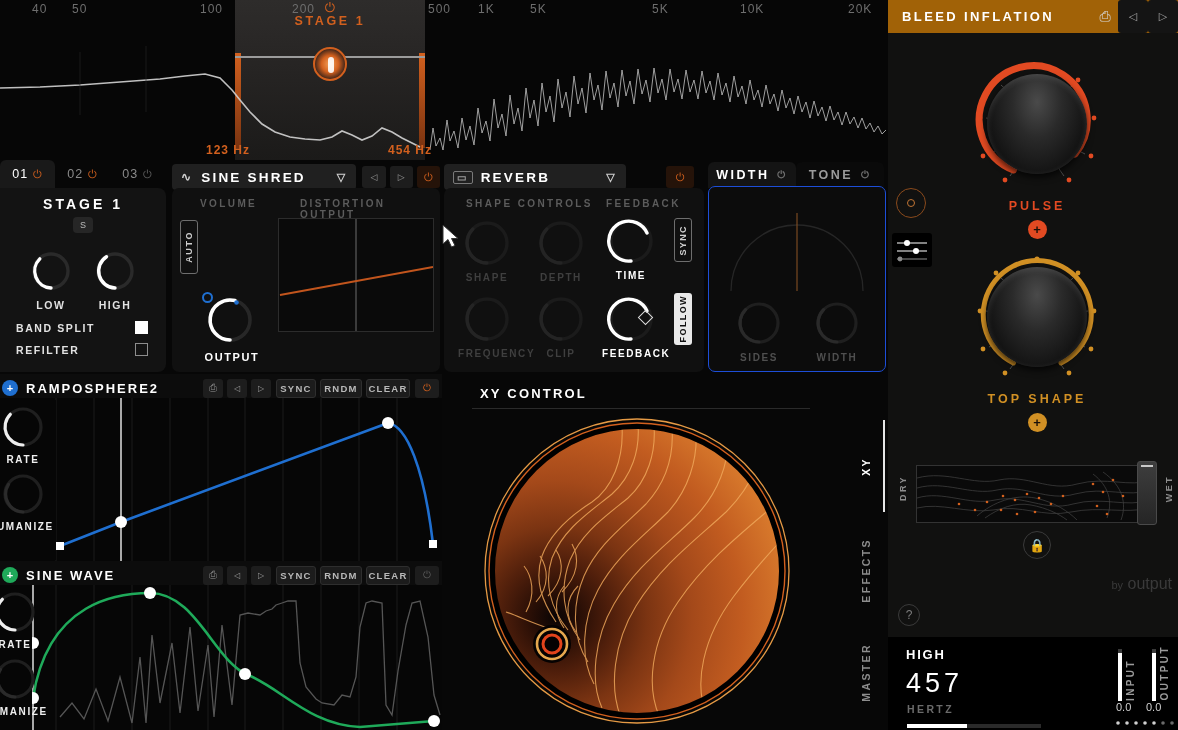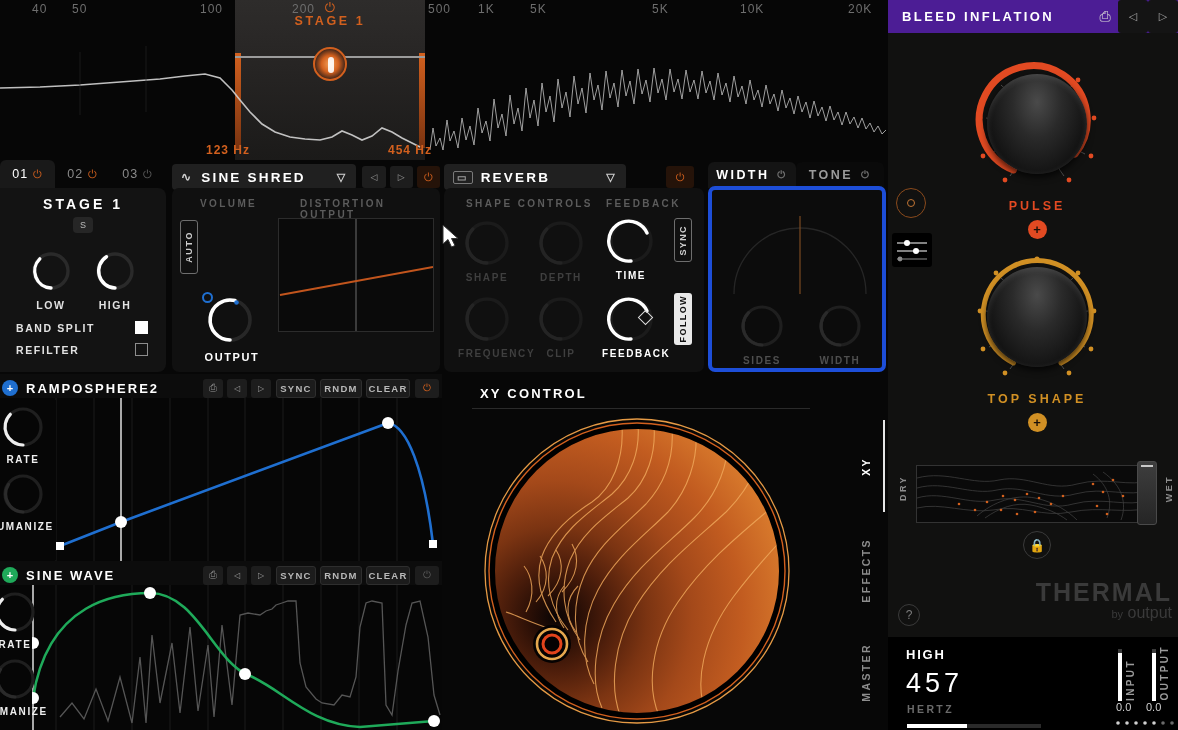--- a/index.html
+++ b/index.html
@@ -55,21 +55,21 @@
   .sectionlabel { position:absolute; color:#5c5c5c; font-size:10px; letter-spacing:2.4px; font-weight:bold; }
 
   
   .lfo-hdr { position:absolute; height:28px; display:flex; align-items:center; background:#0c0c0c; }
   .lfo-title { font-size:13px; letter-spacing:2px; font-weight:bold; color:#fff; }
   .lfo-dot { width:16px; height:16px; border-radius:50%; display:flex; align-items:center;
     justify-content:center; color:#fff; font-size:11px; font-weight:bold; }
 
   
   #right { position:absolute; left:888px; top:0; width:290px; height:730px; background:#111110; }
-  #righthdr { position:absolute; left:0; top:0; width:290px; height:33px; background:#4c1d95;
+  #righthdr { position:absolute; left:0; top:0; width:290px; height:33px; background:#a16207;
      display:flex; align-items:center; }
   .vlabel { writing-mode:vertical-rl; transform:rotate(180deg); letter-spacing:2.4px;
      font-size:10px; font-weight:bold; }
   .bigknob { position:relative; width:132px; height:132px; border-radius:50%; }
   .bigknob .cap { position:absolute; left:16px; top:16px; width:100px; height:100px; border-radius:50%;
      background:radial-gradient(ellipse at 50% 28%, #4a4a4a 0%, #2a2a2a 35%, #141414 70%, #0c0c0c 100%);
      box-shadow:inset 0 2px 6px rgba(255,255,255,.14), 0 3px 7px rgba(0,0,0,.75); }
   .plusbtn { width:19px; height:19px; border-radius:50%; display:flex; align-items:center;
      justify-content:center; color:#1a1008; font-size:13px; font-weight:bold; cursor:pointer; }
 
@@ -288,21 +288,21 @@
     <div style="position:absolute;left:708px;top:162px;height:26px;display:flex" id="width-tabs">
         <div style="width: 88px; height: 26px; display: flex; align-items: center; justify-content: center; gap: 8px; font-size: 12.5px; letter-spacing: 2.4px; font-weight: bold; cursor: pointer; border-top-left-radius: 6px; border-top-right-radius: 6px; background: rgb(20, 20, 20); color: rgb(255, 255, 255);">
           <span>WIDTH</span>
           <span style="font-size: 10px; color: rgb(111, 111, 111);">⏻</span>
         </div>
         <div style="width: 88px; height: 26px; display: flex; align-items: center; justify-content: center; gap: 8px; font-size: 12.5px; letter-spacing: 2.4px; font-weight: bold; cursor: pointer; border-top-left-radius: 6px; border-top-right-radius: 6px; background: rgb(10, 10, 10); color: rgb(155, 155, 155);">
           <span>TONE</span>
           <span style="font-size: 10px; color: rgb(111, 111, 111);">⏻</span>
         </div>
       </div>
-    <div class="fxbody" style="left:708px;top:186px;width:178px;height:186px;background:#0c0c0c;border:4px solid #1d4ed8">
+    <div class="fxbody" style="left:708px;top:186px;width:178px;height:186px;background:#0c0c0c;border:1px solid #1d4ed8">
       <svg width="176" height="110" style="position:absolute;left:0;top:4px">
         <path d="M22,100 A66 66 0 0 1 154,100" stroke="#262626" stroke-width="1.3" fill="none"></path>
         <line x1="88" y1="22" x2="88" y2="100" stroke="#7b4a22" stroke-width="1.2"></line>
       </svg>
       <div style="position:absolute;left:26px;top:112px">
         <svg width="48" height="48">
           <circle cx="24" cy="24" r="19" stroke="#1f1f1f" stroke-width="3.2" fill="none"></circle>
           <path d="M24 43 A19 19 0 0 1 10.6 10.6" stroke="#2a2a2a" stroke-width="3.2" fill="none" stroke-linecap="round"></path>
         </svg>
         <div class="lbl" style="font-size:10px;color:#4f4f4f;width:48px;margin-top:1px">SIDES</div>
@@ -638,21 +638,20 @@
       </div>
       <div style="position:absolute;left:249px;top:6px;width:20px;height:64px;border-radius:3px;
                   background:linear-gradient(180deg,#3e3e3e,#252525);border:1px solid #4a4a4a;cursor:pointer">
         <div style="width:12px;height:2px;background:#c9c9c9;margin:3px auto 0"></div>
       </div>
       <div style="position:absolute;left:135px;top:76px;width:28px;height:28px;border-radius:50%;border:1px solid #3a3a3a;
                   display:flex;align-items:center;justify-content:center;color:#8d8d8d;font-size:13px;cursor:pointer">🔒</div>
     </div>
 
     <div style="position:absolute;right:6px;top:578px;text-align:right">
-      <div style="font-size:25px;letter-spacing:2px;color:#3a3a3a;font-weight:bold">THERMAL</div>
       <div style="font-size:16px;color:#3a3a3a;margin-top:-3px">
         <span style="font-size:11px">by</span>
         <span style="letter-spacing:0px">output</span>
       </div>
     </div>
     <div style="position:absolute;left:10px;top:604px;width:22px;height:22px;border-radius:50%;border:1px solid #3a3a3a;
                 display:flex;align-items:center;justify-content:center;color:#7d7d7d;font-size:12px;cursor:pointer">?</div>
   </div>
 
   <div id="bottombar">

